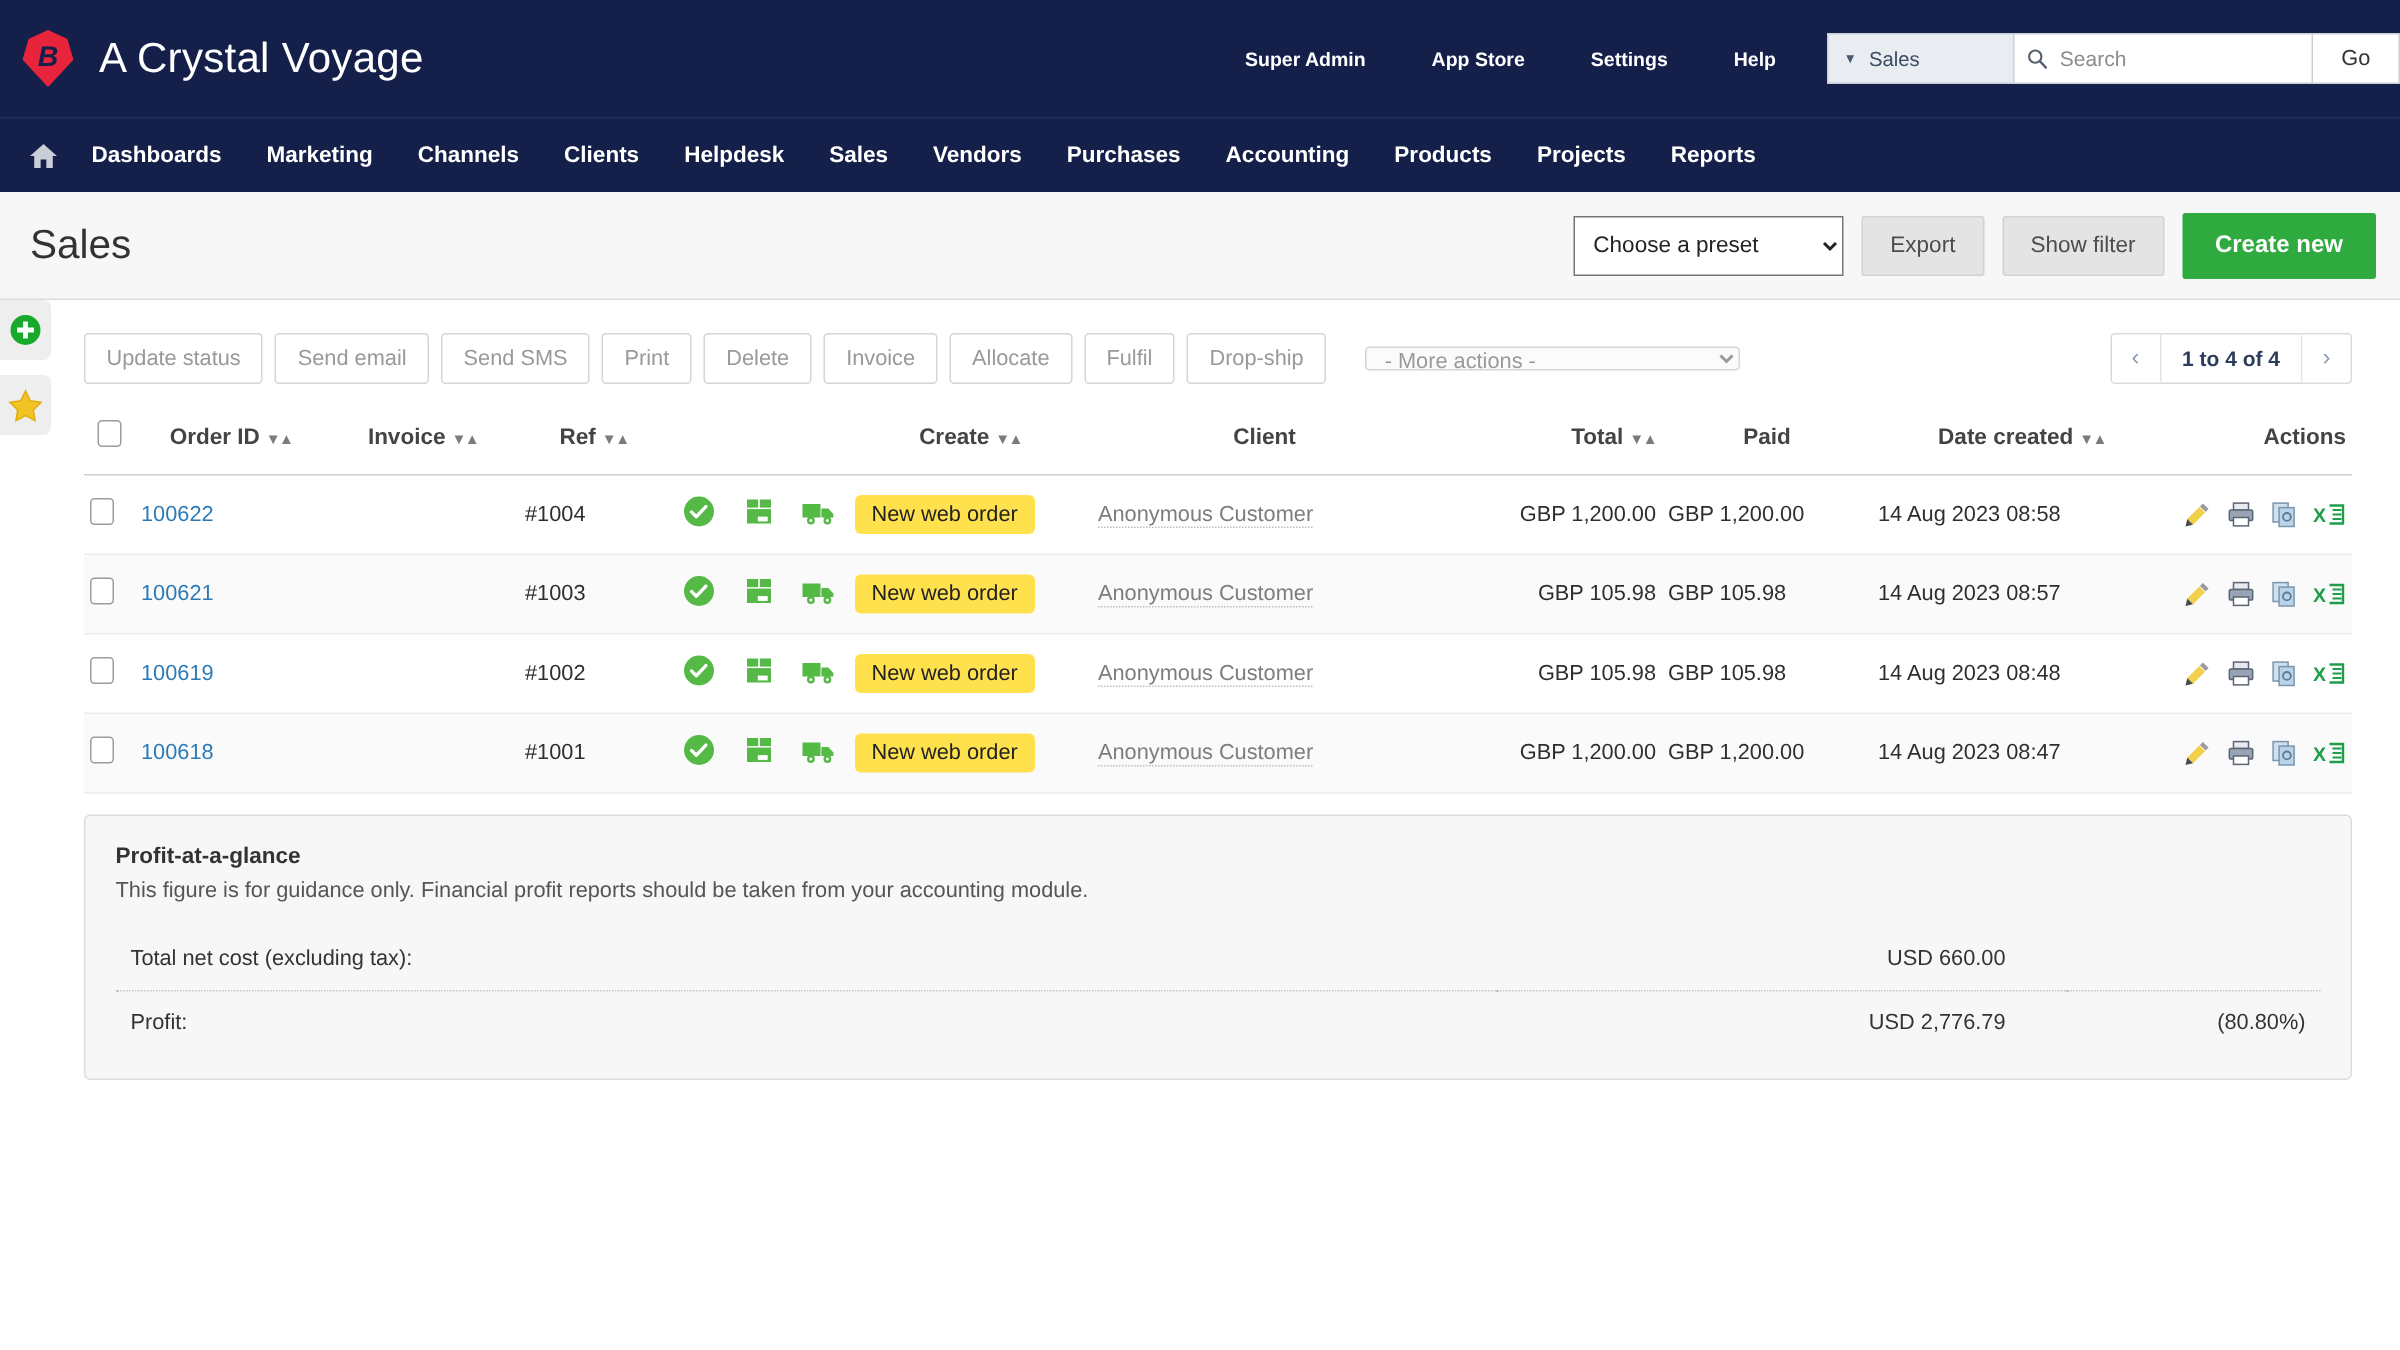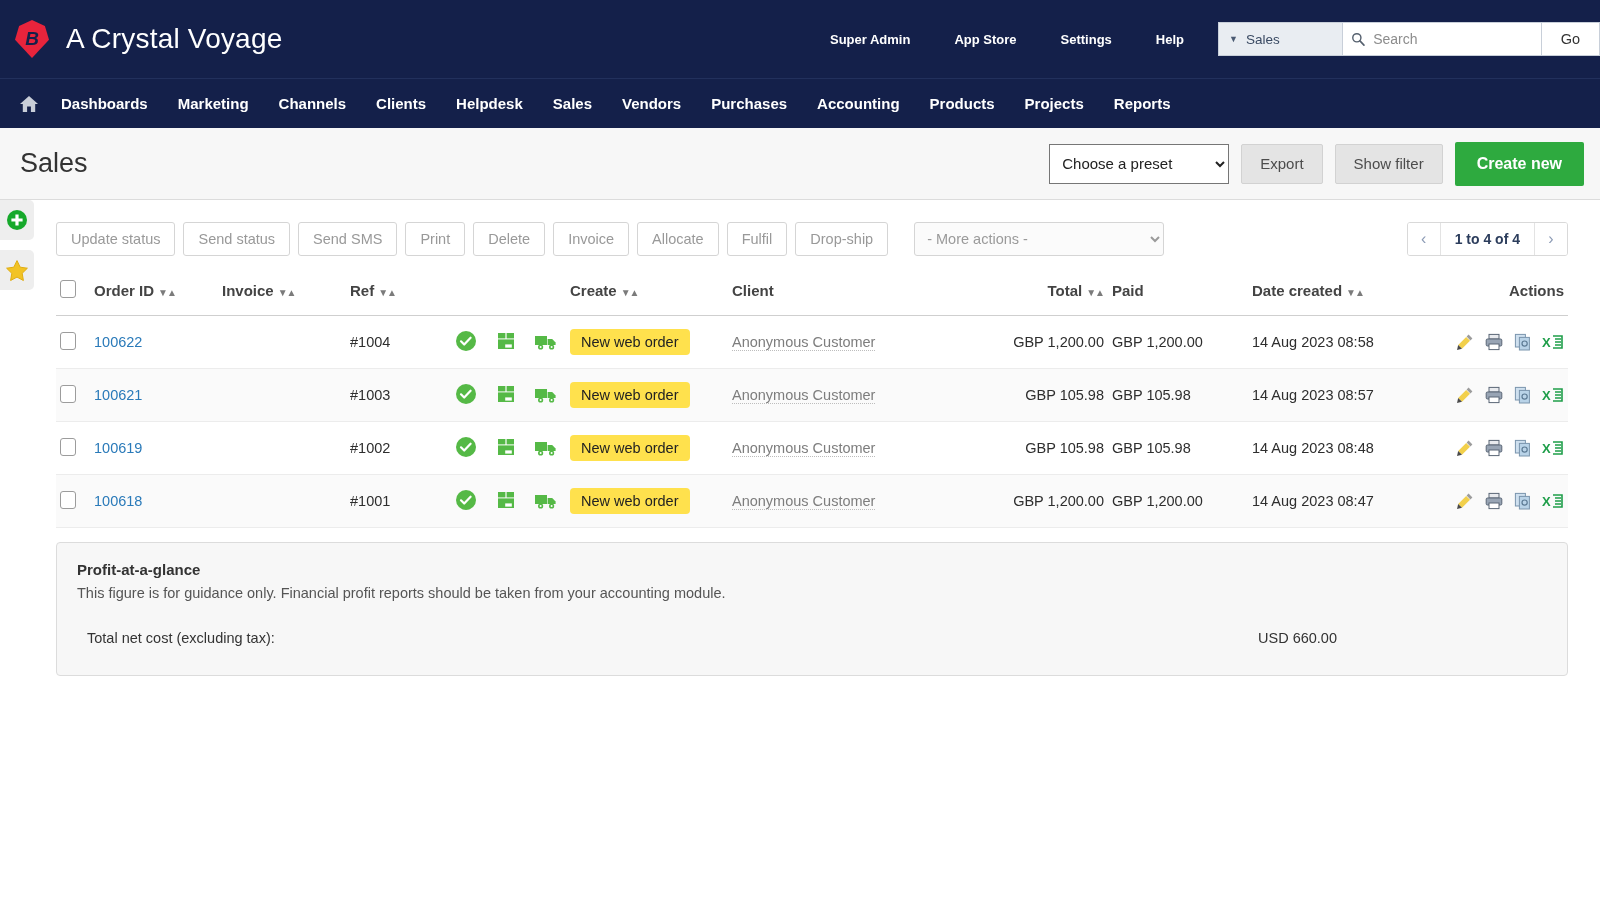--- a/index.html
+++ b/index.html
@@ -120,21 +120,21 @@
   .toolbar {
     display: flex; align-items: center; gap: 8px; padding: 22px 0 14px 0;
     position: relative;
   }
   .tb-btn {
     height: 34px; padding: 0 14px; background: #fff; border: 1px solid #d5d5d5;
     color: #999; font-size: 14.5px; border-radius: 3px; cursor: pointer;
     white-space: nowrap; font-family: "Liberation Sans", sans-serif;
   }
   select.more-actions {
-    height: 34px; width: 250px; margin-left: 18px; font-size: 14.5px;
+    height: 16px; width: 250px; margin-left: 18px; font-size: 14.5px;
     border: 1px solid #d5d5d5; background: #fbfbfb; color: #9a9a9a; padding: 0 8px;
     border-radius: 3px; font-family: "Liberation Sans", sans-serif;
   }
   .pager {
     position: absolute; right: 0; top: 22px; display: flex; align-items: center;
     border: 1px solid #d9d9d9; border-radius: 3px; overflow: hidden; height: 34px;
     background: #fff;
   }
   .pager-arrow {
     width: 32px; height: 100%; display: flex; align-items: center; justify-content: center;
@@ -142,21 +142,21 @@
   }
   .pager-mid {
     padding: 0 14px; font-size: 14px; color: #2c3d5c; font-weight: bold;
     border-left: 1px solid #e3e3e3; border-right: 1px solid #e3e3e3;
     height: 100%; display: flex; align-items: center; white-space: nowrap;
   }
 
   
   table.orders { width: 100%; border-collapse: collapse; }
   table.orders thead th {
-    font-size: 15px; color: #444; font-weight: bold; text-align: left;
+    font-size: 15px; color: #444; font-weight: bold; text-align: center;
     padding: 10px 4px 14px 4px; border-bottom: 1px solid #cfcfcf; white-space: nowrap;
   }
   .sortarrows { color: #7b7b7b; font-size: 10px; letter-spacing: -1px; margin-left: 4px; }
   table.orders tbody td {
     padding: 13px 4px; font-size: 14.5px; color: #2e2e2e;
     border-bottom: 1px solid #ececec; vertical-align: middle;
   }
   tr.alt td { background: #fafafa; }
   .col-chk { width: 34px; }
   .col-order { width: 128px; }
@@ -288,21 +288,21 @@
       <svg width="24" height="23" viewBox="0 0 24 23">
         <path d="M12 1.6 l3.2 6.6 7.2 1 -5.2 5.1 1.2 7.2 -6.4 -3.4 -6.4 3.4 1.2 -7.2 -5.2 -5.1 7.2 -1 z" fill="#f2c324" stroke="#e0ad12" stroke-width="1"></path>
       </svg>
     </div>
   </div>
 
   <div class="content">
 
     <div class="toolbar">
       <button class="tb-btn">Update status</button>
-      <button class="tb-btn">Send status</button>
+      <button class="tb-btn">Send email</button>
       <button class="tb-btn">Send SMS</button>
       <button class="tb-btn">Print</button>
       <button class="tb-btn">Delete</button>
       <button class="tb-btn">Invoice</button>
       <button class="tb-btn">Allocate</button>
       <button class="tb-btn">Fulfil</button>
       <button class="tb-btn">Drop-ship</button>
 
       <select class="more-actions">
         <option>- More actions -</option>
@@ -633,18 +633,23 @@
     <div class="profit-panel">
       <div class="profit-title">Profit-at-a-glance</div>
       <div class="profit-sub">This figure is for guidance only. Financial profit reports should be taken from your accounting module.</div>
       <table class="profit">
         <tbody>
         <tr>
           <td class="p-label">Total net cost (excluding tax):</td>
           <td class="p-value">USD 660.00</td>
           <td class="p-pct"></td>
         </tr>
+        <tr>
+          <td class="p-label">Profit:</td>
+          <td class="p-value">USD 2,776.79</td>
+          <td class="p-pct">(80.80%)</td>
+        </tr>
       </tbody>
         </table>
     </div>
 
   </div>
 </div>
 
 </body></html>

